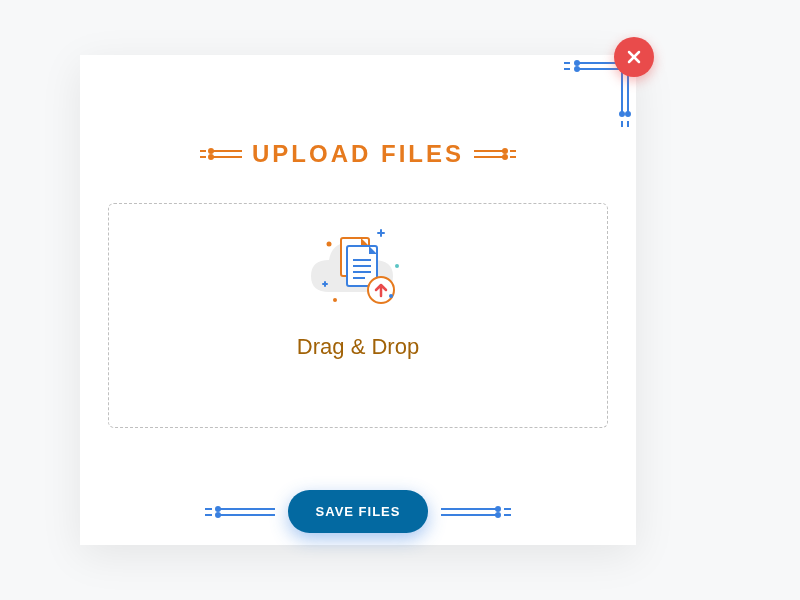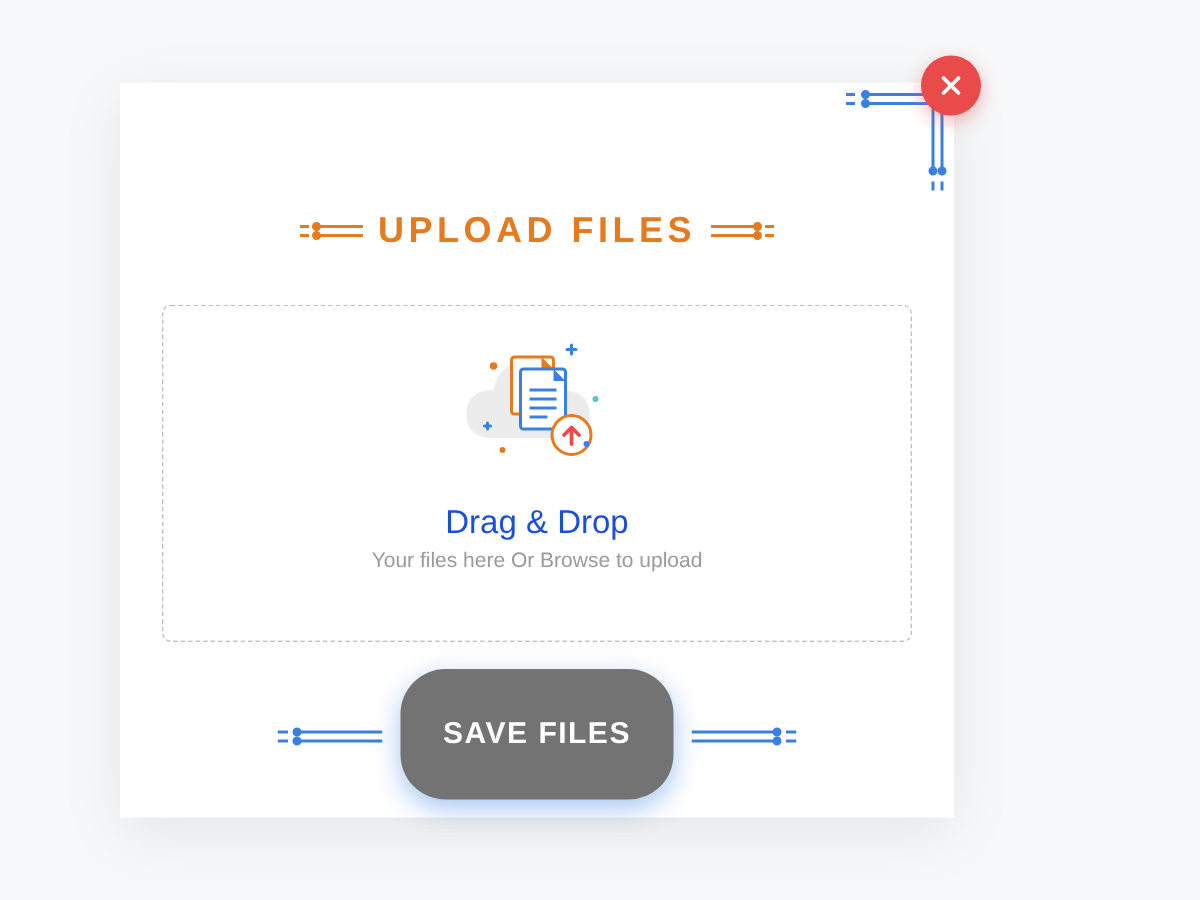--- a/index.html
+++ b/index.html
@@ -71,21 +71,21 @@
     height: 225px;
     border: 1.5px dashed #bfbfbf;
     border-radius: 6px;
     text-align: center;
     padding-top: 18px;
     cursor: pointer;
   }
   .drop-heading {
     margin-top: 8px;
     font-size: 22px;
-    color: #1d4ed8;
+    color: #a16207;
     font-weight: 400;
   }
   .drop-sub {
     margin-top: 4px;
     font-size: 14px;
     color: #9a9a9a;
   }
   .drop-hint {
     margin-top: 6px;
     font-size: 12px;
@@ -94,27 +94,27 @@
   }
   
   .save-row {
     position: absolute;
     left: 0;
     right: 0;
     bottom: 12px;
     text-align: center;
   }
   .save-btn {
-    background: #737373;
+    background: #0369a1;
     color: #fff;
     border: none;
     font-weight: 700;
-    font-size: 20px;
+    font-size: 13px;
     letter-spacing: 1px;
-    padding: 32px 28px;
+    padding: 14px 28px;
     border-radius: 30px;
     cursor: pointer;
     box-shadow: 0 6px 18px rgba(58,128,224,0.45);
   }
   .orn-blue {
     display: inline-block;
     vertical-align: middle;
     margin: 0 8px;
   }
 </style>
@@ -200,21 +200,20 @@
           <line x1="75" y1="11" x2="81" y2="11"></line>
         <line x1="22" y1="60" x2="22" y2="64"></line>
           <line x1="20" y1="62" x2="24" y2="62"></line>
       </g>
       <circle cx="26" cy="22" r="2.5" fill="#e67a1e"></circle>
       <circle cx="94" cy="44" r="2" fill="#5bc4c4"></circle>
       <circle cx="32" cy="78" r="2" fill="#e67a1e"></circle>
       <circle cx="88" cy="74" r="2" fill="#3a80e0"></circle>
     </svg>
     <div class="drop-heading">Drag &amp; Drop</div>
-    <div class="drop-sub">Your files here Or Browse to upload</div>
   </div>
 
   <div class="save-row">
     <svg class="orn-blue" width="70" height="20" viewBox="0 0 70 20">
       <g stroke="#3a80e0" stroke-width="2" fill="none">
         <line x1="14" y1="7" x2="70" y2="7"></line>
         <line x1="14" y1="13" x2="70" y2="13"></line>
         <circle cx="13" cy="7" r="2" fill="#3a80e0"></circle>
         <circle cx="13" cy="13" r="2" fill="#3a80e0"></circle>
         <line x1="0" y1="7" x2="7" y2="7"></line>

